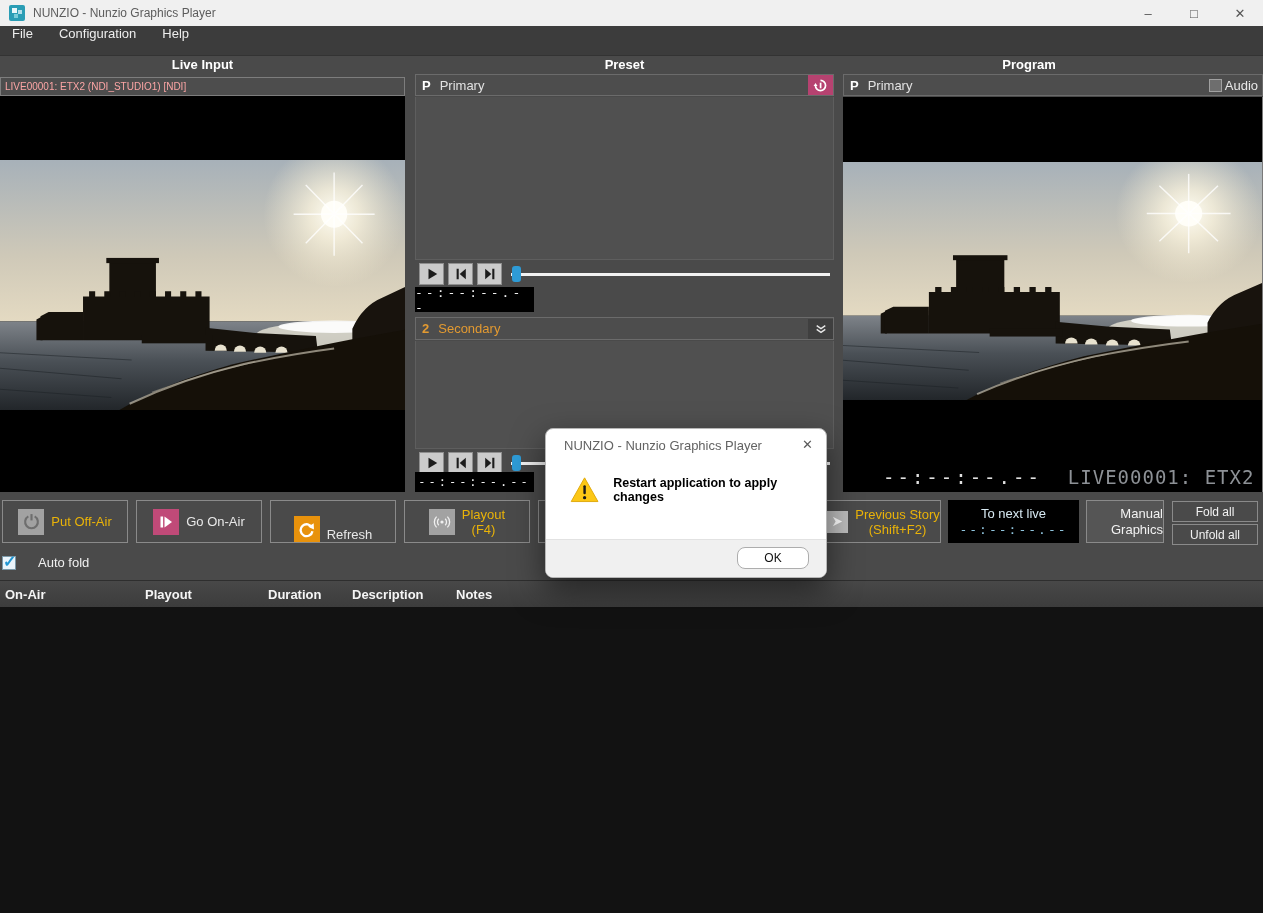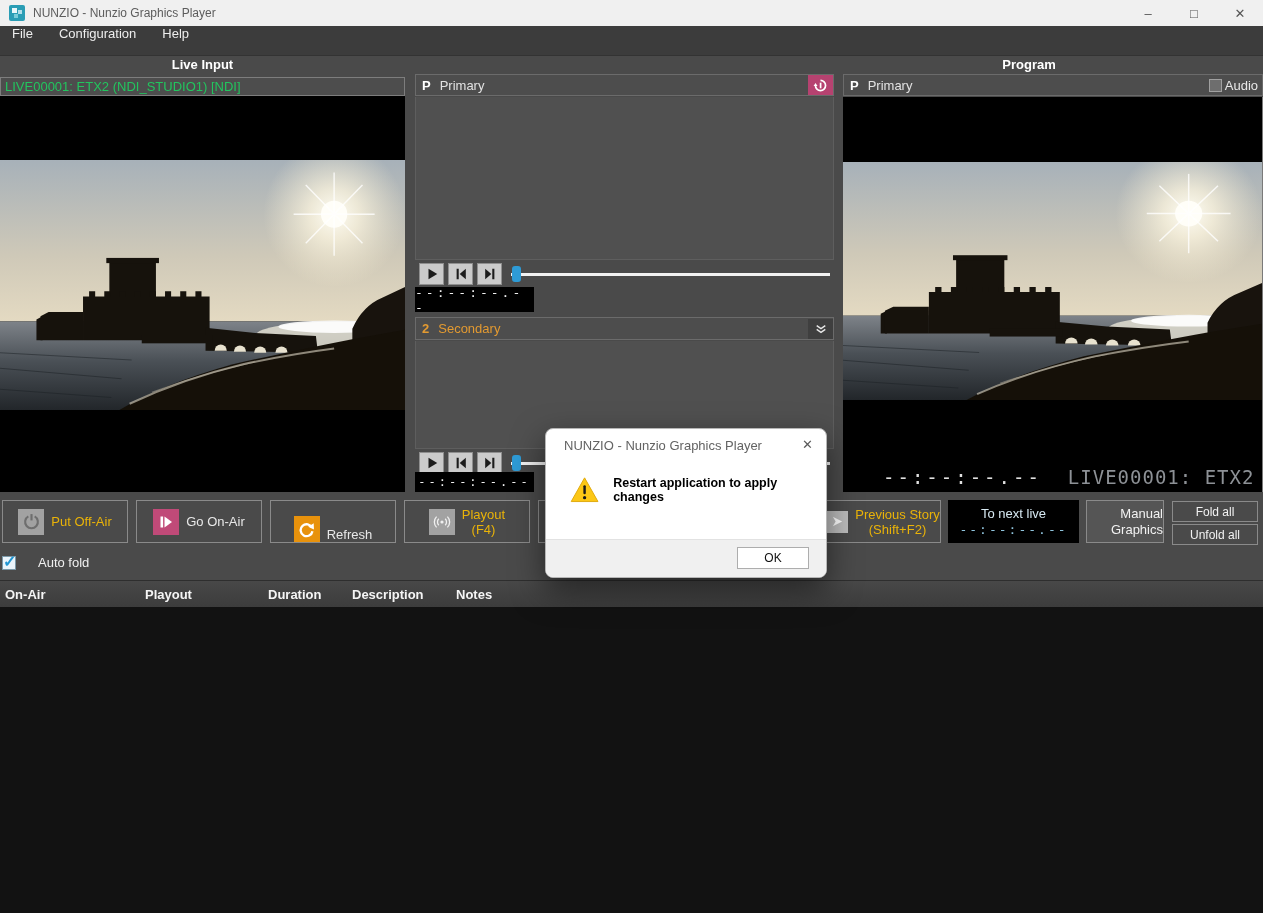--- a/index.html
+++ b/index.html
@@ -18,21 +18,21 @@
   .menu-item { padding:0 13px; color:#eeeeee; font-size:13px; }
   .menu-item:first-child { padding-left:12px; }
 
   
   .col-title { position:absolute; top:57px; font-weight:bold; color:#ffffff; font-size:13px; text-align:center; }
   .ct-live { left:0; width:405px; }
   .ct-preset { left:415px; width:419px; }
   .ct-program { left:819px; width:420px; }
 
   
-  .live-label { position:absolute; left:0; top:77px; width:405px; height:19px; background:#4d4d4d; border:1px solid #7d7d7d; color:#22c55e; font-size:13px; line-height:17px; padding-left:4px; }
+  .live-label { position:absolute; left:0; top:77px; width:405px; height:19px; background:#4d4d4d; border:1px solid #7d7d7d; color:#fca5a5; font-size:10px; line-height:17px; padding-left:4px; }
   .live-video { position:absolute; left:0; top:96px; width:405px; height:396px; background:#000; }
   .scene-wrap { position:absolute; left:0; width:100%; overflow:hidden; }
   .live-video .scene-wrap { top:64px; height:250px; }
   .scene-wrap svg { display:block; width:100%; height:100%; }
 
   
   .panel-header { position:absolute; height:22px; background:#4d4d4d; border:1px solid #6b6b6b; display:flex; align-items:center; }
   .ph-prefix { font-weight:bold; color:#fff; font-size:13px; margin-left:6px; }
   .ph-label { color:#e2e2e2; font-size:13px; margin-left:9px; }
   .ph-label.orange, .ph-prefix.orange { color:#e39a31; }
@@ -85,21 +85,21 @@
   .pl-h { position:absolute; top:6px; font-weight:bold; color:#f5f5f5; font-size:13px; }
   .pl-body { position:absolute; left:0; top:607px; width:1263px; height:306px; background:#121212; }
 
   
   .dialog { position:absolute; left:545px; top:428px; width:282px; height:150px; background:#ffffff; border:1px solid #b6b6b6; border-radius:8px; box-shadow:0 12px 32px rgba(0,0,0,0.5); z-index:10; overflow:hidden; }
   .dlg-title { height:32px; display:flex; align-items:center; padding-left:18px; font-size:13px; color:#636363; }
   .dlg-close { position:absolute; right:13px; top:8px; color:#5a5a5a; font-size:13px; }
   .dlg-body { display:flex; align-items:center; padding:14px 14px 0 24px; }
   .dlg-msg { margin-left:14px; font-size:12.5px; color:#000; font-weight:600; }
   .dlg-footer { position:absolute; left:0; bottom:0; width:100%; height:38px; background:#f0f0f0; border-top:1px solid #e2e2e2; }
-  .ok-btn { position:absolute; right:17px; bottom:8px; width:72px; height:22px; background:#fff; border:1px solid #adadad; border-radius:0; font-size:12px; color:#111; display:flex; align-items:center; justify-content:center; }
+  .ok-btn { position:absolute; right:17px; bottom:8px; width:72px; height:22px; background:#fff; border:1px solid #adadad; border-radius:8px; font-size:12px; color:#111; display:flex; align-items:center; justify-content:center; }
 </style>
 </head>
 <body>
 
 <svg width="0" height="0" style="position:absolute" aria-hidden="true">
   <defs>
     <linearGradient id="g-sky" x1="0" y1="0" x2="0" y2="1">
       <stop offset="0" stop-color="#a7b1b9"></stop>
         <stop offset="0.6" stop-color="#cfc9b8"></stop>
         <stop offset="1" stop-color="#e4dac2"></stop>
@@ -172,20 +172,21 @@
     </div>
   </div>
 
   <div class="menubar">
     <span class="menu-item">File</span>
     <span class="menu-item">Configuration</span>
     <span class="menu-item">Help</span>
   </div>
 
   <div class="col-title ct-live">Live Input</div>
+  <div class="col-title ct-preset">Preset</div>
   <div class="col-title ct-program">Program</div>
 
   <div class="live-label">LIVE00001: ETX2 (NDI_STUDIO1) [NDI]</div>
   <div class="live-video">
     <div class="scene-wrap">
         <svg viewBox="0 0 400 240" preserveAspectRatio="none">
           <use href="#scene"></use>
         </svg>
       </div>
   </div>

